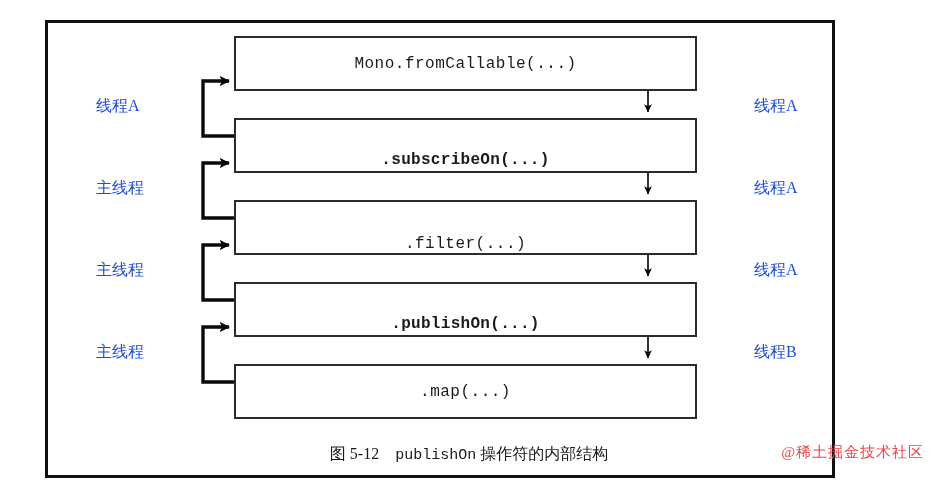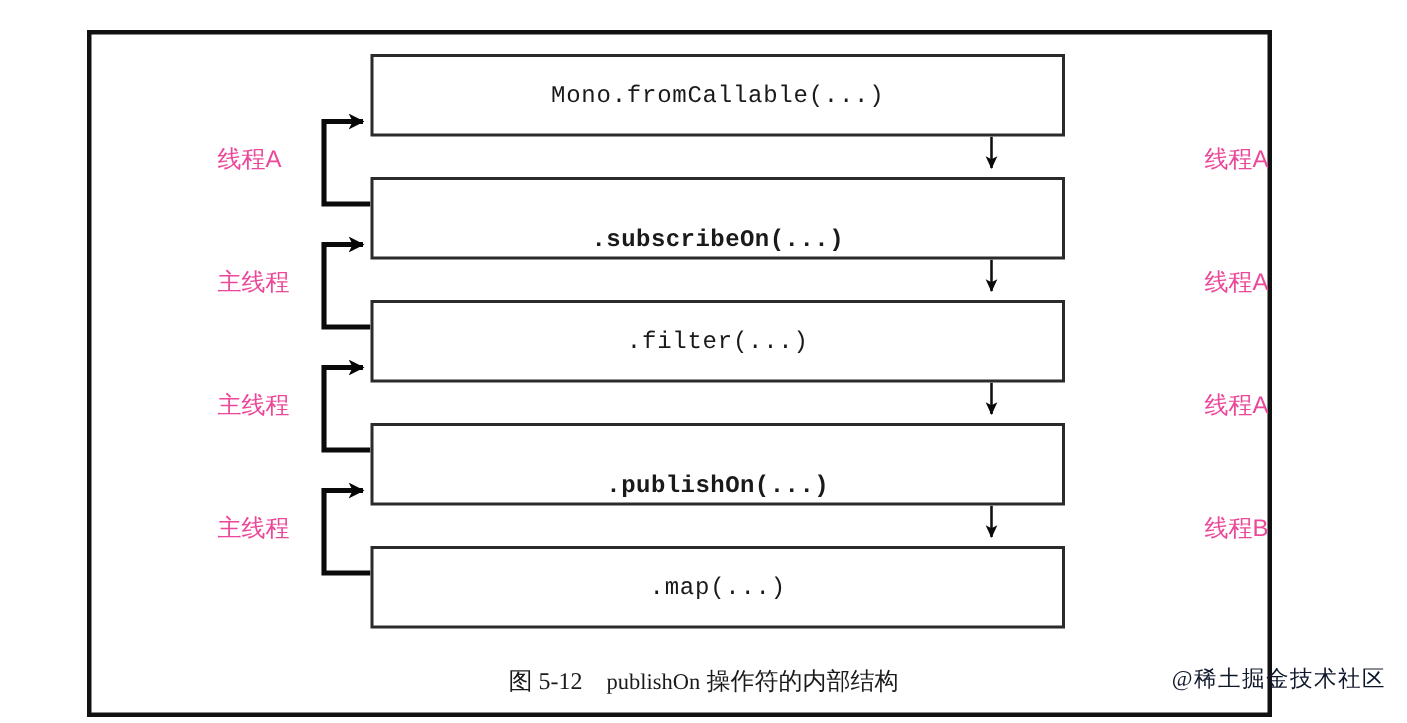--- a/index.html
+++ b/index.html
@@ -13,21 +13,21 @@
     height: 482px;
     position: relative;
     overflow: hidden;
     font-family: "Liberation Serif", "DejaVu Serif", serif;
     color: #000000;
   }
 
   
   #figure-frame {
     position: absolute;
-    left: 58px;
+    left: 45px;
     top: 20px;
     width: 790px;
     height: 458px;
     border: 3px solid #111111;
     box-sizing: border-box;
     background: #ffffff;
   }
 
   
   #connector-layer {
@@ -60,32 +60,31 @@
     white-space: pre;
   }
   .op-label.bold {
     font-weight: bold;
     letter-spacing: 0.3px;
     margin-top: 29px;
   }
 
   .op-box-0 { top: 13px; }
   .op-box-1 { top: 95px; }
-  .op-box-2 { top: 177px; }
+  .op-box-2 { top: 177px; align-items: flex-end; }
   .op-box-3 { top: 259px; }
   .op-box-4 { top: 341px; }
 
   
   .thread-label {
     position: absolute;
-    font-family: Liberation Sans, sans-serif;
+    font-family: Liberation Serif, serif;
     font-size: 16px;
-    color: #ec4899;
+    color: #1d4ed8;
     white-space: nowrap;
-    margin-left: 36px;
   }
   .thread-label.left  { left: 48px;  text-align: left; }
   .thread-label.right { left: 706px; text-align: left; }
 
   .tl-row-0 { top: 73px;  }
   .tl-row-1 { top: 155px; }
   .tl-row-2 { top: 237px; }
   .tl-row-3 { top: 319px; }
 
   
@@ -93,33 +92,33 @@
     position: absolute;
     left: 0;
     top: 444px;
     width: 938px;
     text-align: center;
     font-family: "Liberation Serif", "DejaVu Serif", serif;
     font-size: 16px;
     color: #1a1a1a;
   }
   #figure-caption .cap-mono {
-    font-family: Liberation Serif, serif;
+    font-family: Liberation Mono, monospace;
     font-size: 15px;
   }
   #figure-caption .cap-gap { display: inline-block; width: 16px; }
 
   
   #watermark {
     position: absolute;
     right: 14px;
     top: 443px;
     font-family: "Liberation Serif", "DejaVu Serif", serif;
     font-size: 15px;
-    color: #0f172a;
+    color: #ef4444;
     letter-spacing: 1px;
     white-space: nowrap;
     text-align: center;
   }
 </style>
 </head>
 <body>
 
 <div id="figure-frame">
 

